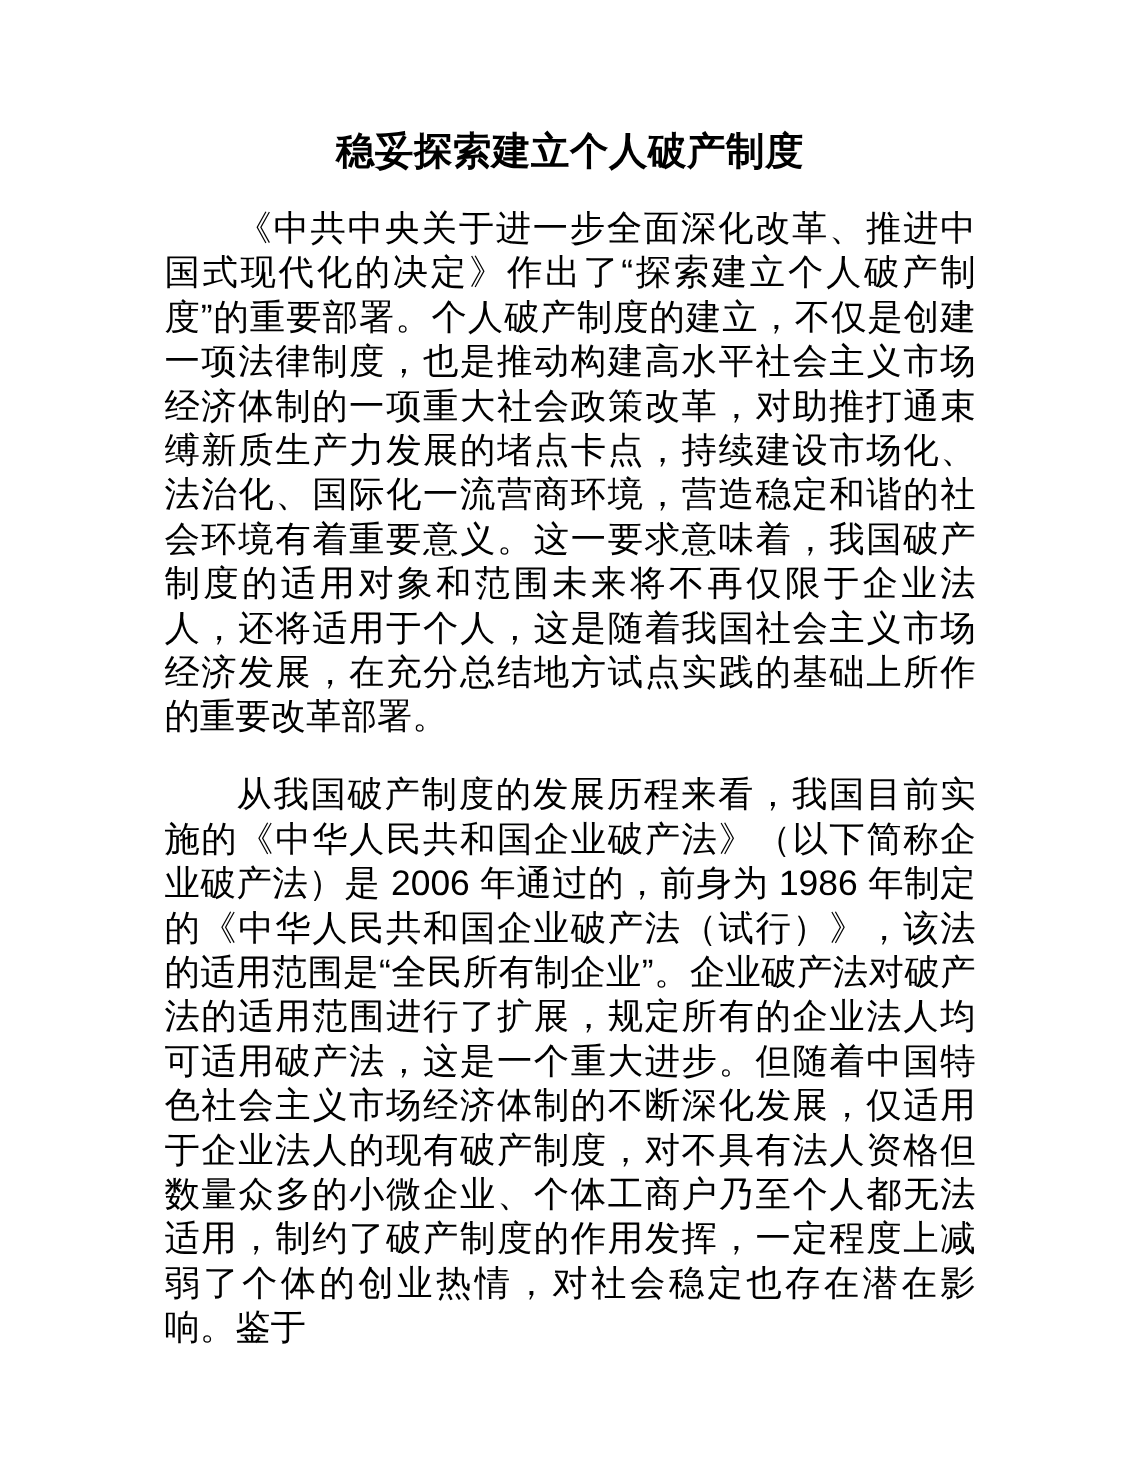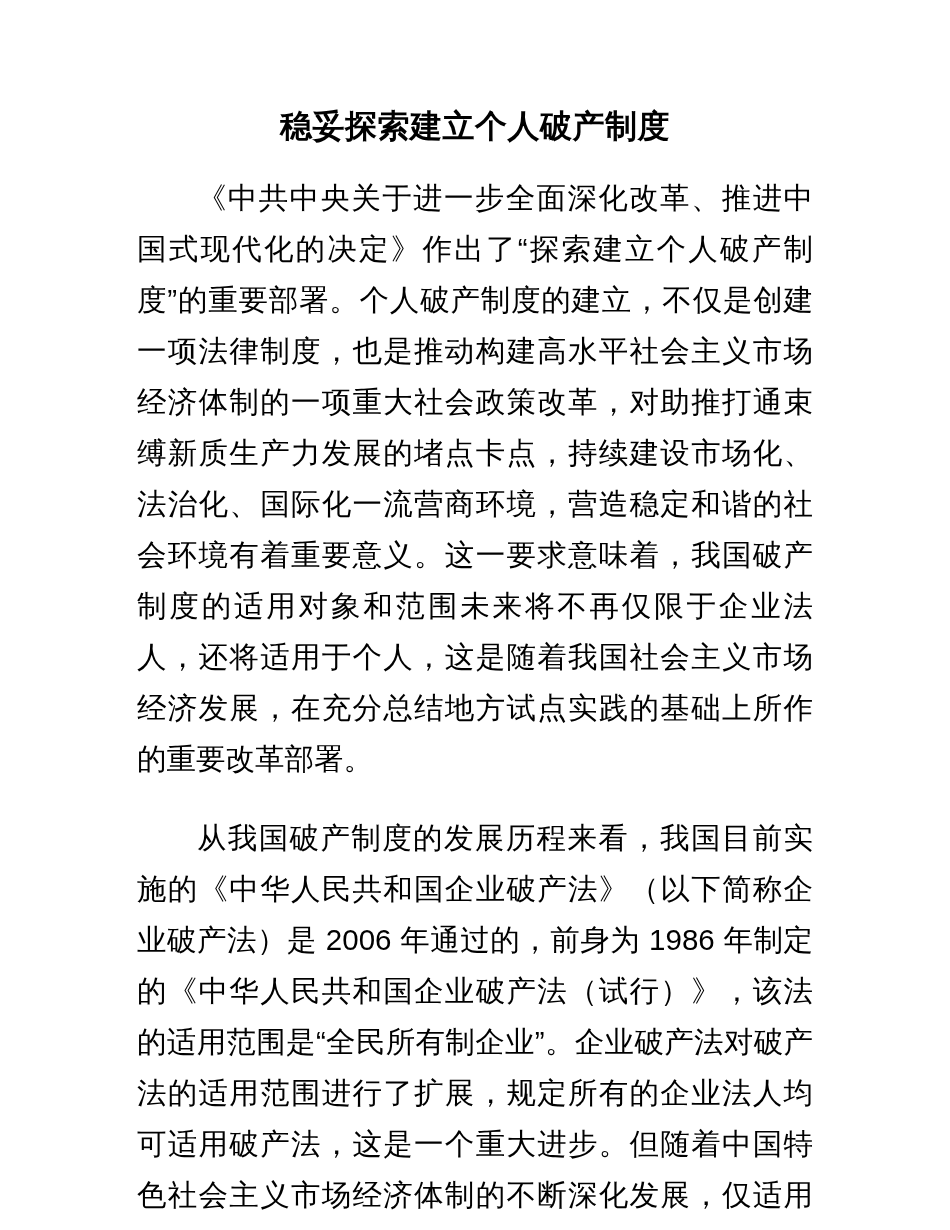--- a/index.html
+++ b/index.html
@@ -40,21 +40,21 @@
     text-align: center;
     line-height: 44px;
     letter-spacing: 0.5px;
     margin: 0 0 24px 0;
     padding: 0;
     color: #000000;
   }
 
   .para {
     font-size: 29.5px;
-    line-height: 51px;
+    line-height: 37px;
     text-align: justify;
     text-justify: inter-ideograph;
     text-align-last: left;
     text-indent: 60px;
     margin: 0;
     padding: 0;
     color: #000000;
     word-break: break-all;
     letter-spacing: 0px;
   }

